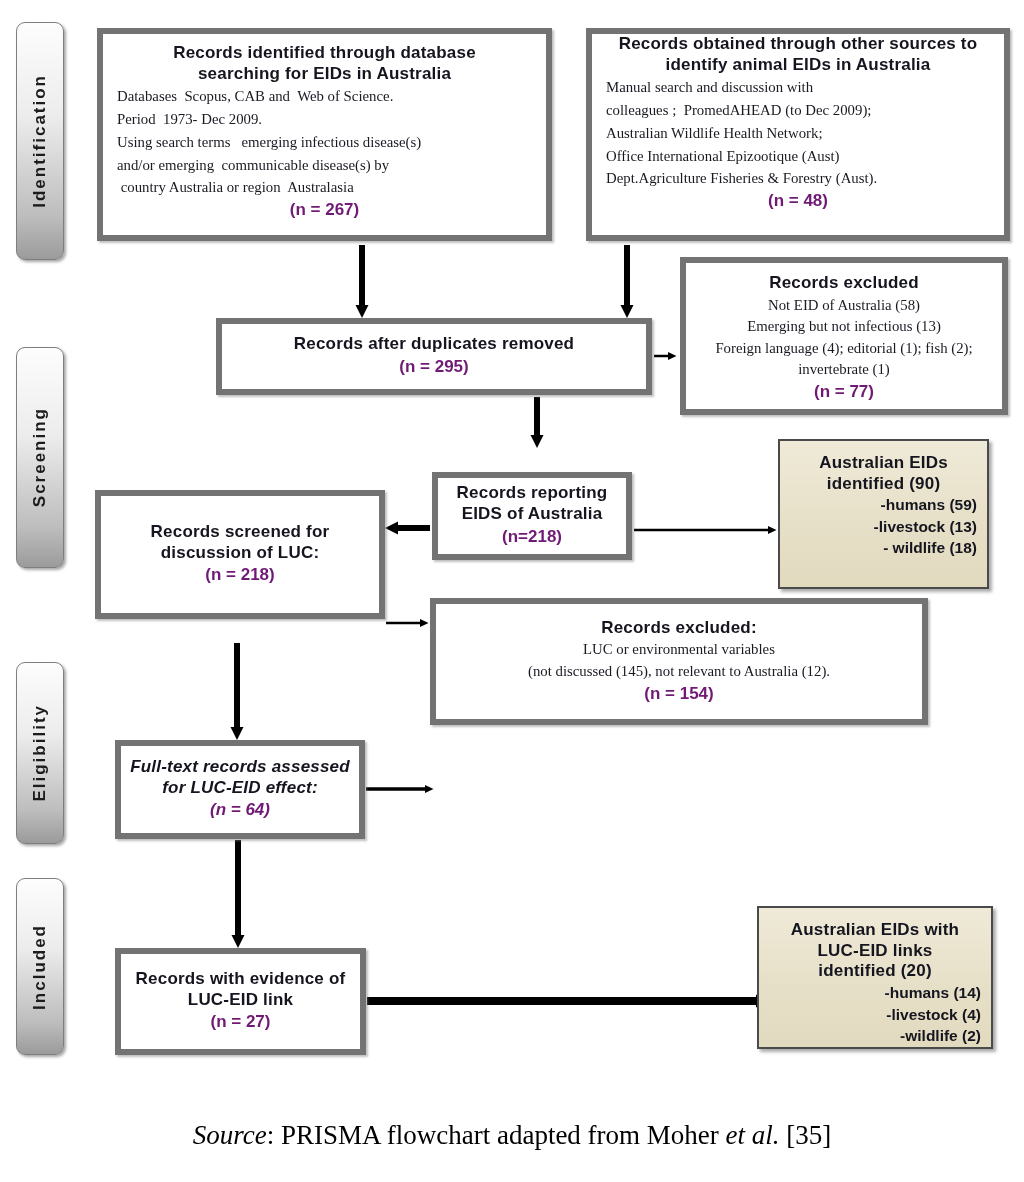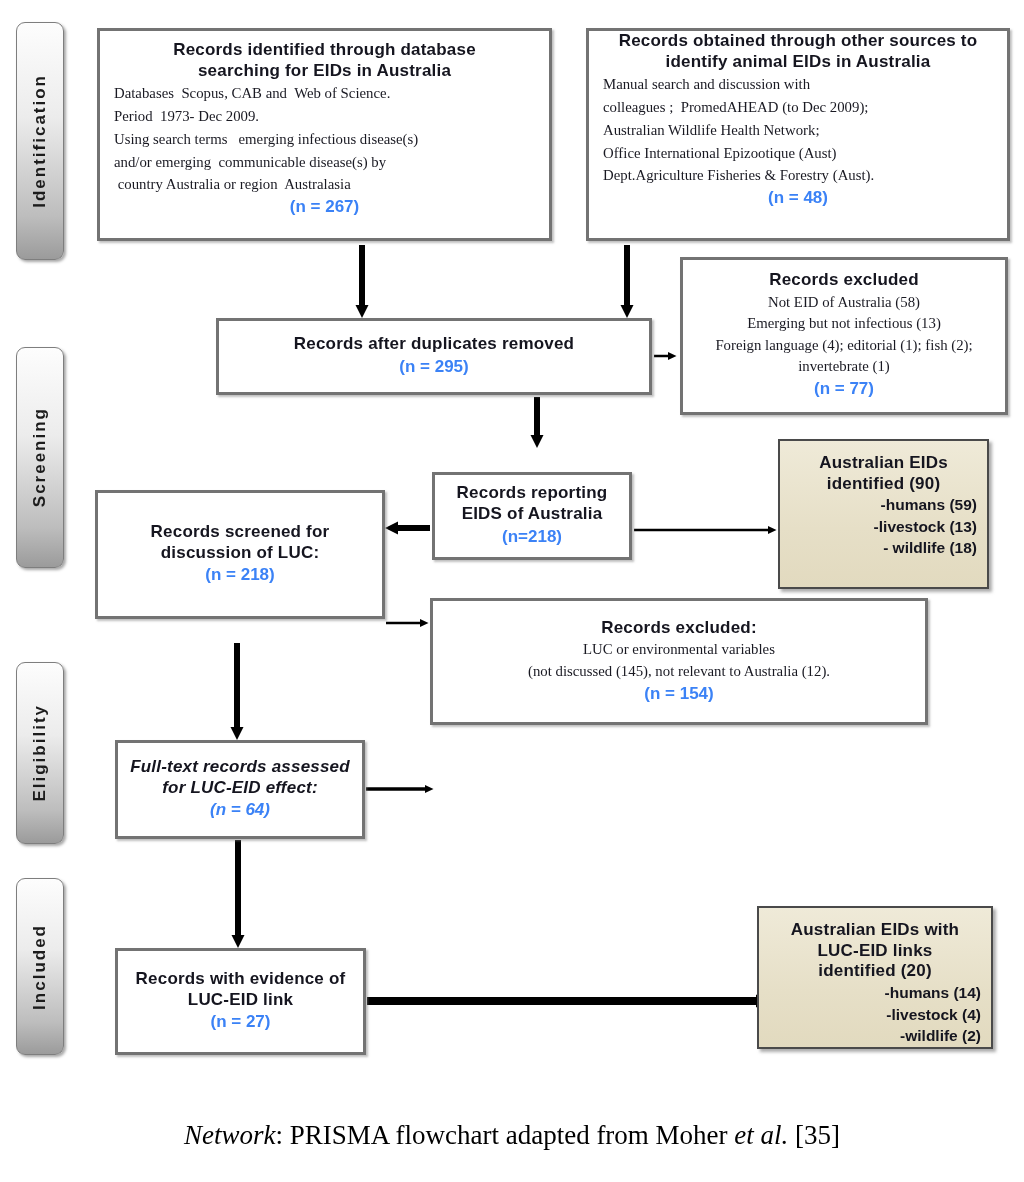--- a/index.html
+++ b/index.html
@@ -9,27 +9,27 @@
 
   
   .stage{position:absolute;z-index:2;border-radius:9px;border:1px solid #7e7e7e;
          background:linear-gradient(180deg,#fdfdfd 0%,#ececec 40%,#bdbdbd 82%,#9b9b9b 100%);
          box-shadow:2px 2px 3px rgba(0,0,0,.35);
          display:flex;align-items:center;justify-content:center;}
   .stage span{writing-mode:vertical-rl;transform:rotate(180deg);
          font-weight:bold;font-size:17px;letter-spacing:2px;color:#1c1c1c;}
 
   
-  .box{position:absolute;z-index:2;background:#fff;border:3px solid #737373;
+  .box{position:absolute;z-index:2;background:#fff;border:6px solid #737373;
        box-shadow:2px 2px 2px rgba(130,130,130,.5);box-sizing:border-box;
        display:flex;flex-direction:column;align-items:center;}
   .box.vcenter{justify-content:center;}
   .btitle{font-weight:bold;font-size:17px;line-height:1.22;text-align:center;
           color:#15151f;letter-spacing:.2px;}
-  .bn{font-weight:bold;font-size:17px;line-height:1.4;text-align:center;color:#3b82f6;}
+  .bn{font-weight:bold;font-size:17px;line-height:1.4;text-align:center;color:#701a75;}
   .serif{font-family:"Liberation Serif",serif;font-size:14.8px;line-height:1.4;
          color:#191922;white-space:pre-wrap;}
   .body-left{align-self:stretch;text-align:left;padding:2px 6px 0 14px;}
   .body-center{align-self:stretch;text-align:center;padding:1px 8px 0 8px;}
 
   .shaded{background:linear-gradient(180deg,#efead8 0%,#e6dfc7 60%,#e2dabf 100%);
           border:2px solid #4a4a4a;box-shadow:3px 3px 3px rgba(105,105,105,.55);}
   .shaded .item{align-self:flex-end;font-weight:bold;font-size:15.5px;line-height:1.38;
           padding-right:10px;color:#15151f;}
 
@@ -165,16 +165,16 @@
   </div>
 
   <div class="box shaded" id="box-australian-eids-luc">
     <div class="btitle" style="max-width:185px;">Australian EIDs with LUC-EID links identified (20)</div>
     <div class="item">-humans (14)</div>
     <div class="item">-livestock (4)</div>
     <div class="item">-wildlife (2)</div>
   </div>
 
   <div class="caption">
-    <span class="it">Network</span><span>: PRISMA flowchart adapted from Moher </span><span class="it">et al.</span><span> [35]</span>
+    <span class="it">Source</span><span>: PRISMA flowchart adapted from Moher </span><span class="it">et al.</span><span> [35]</span>
   </div>
 
 </div>
 
 </body></html>

